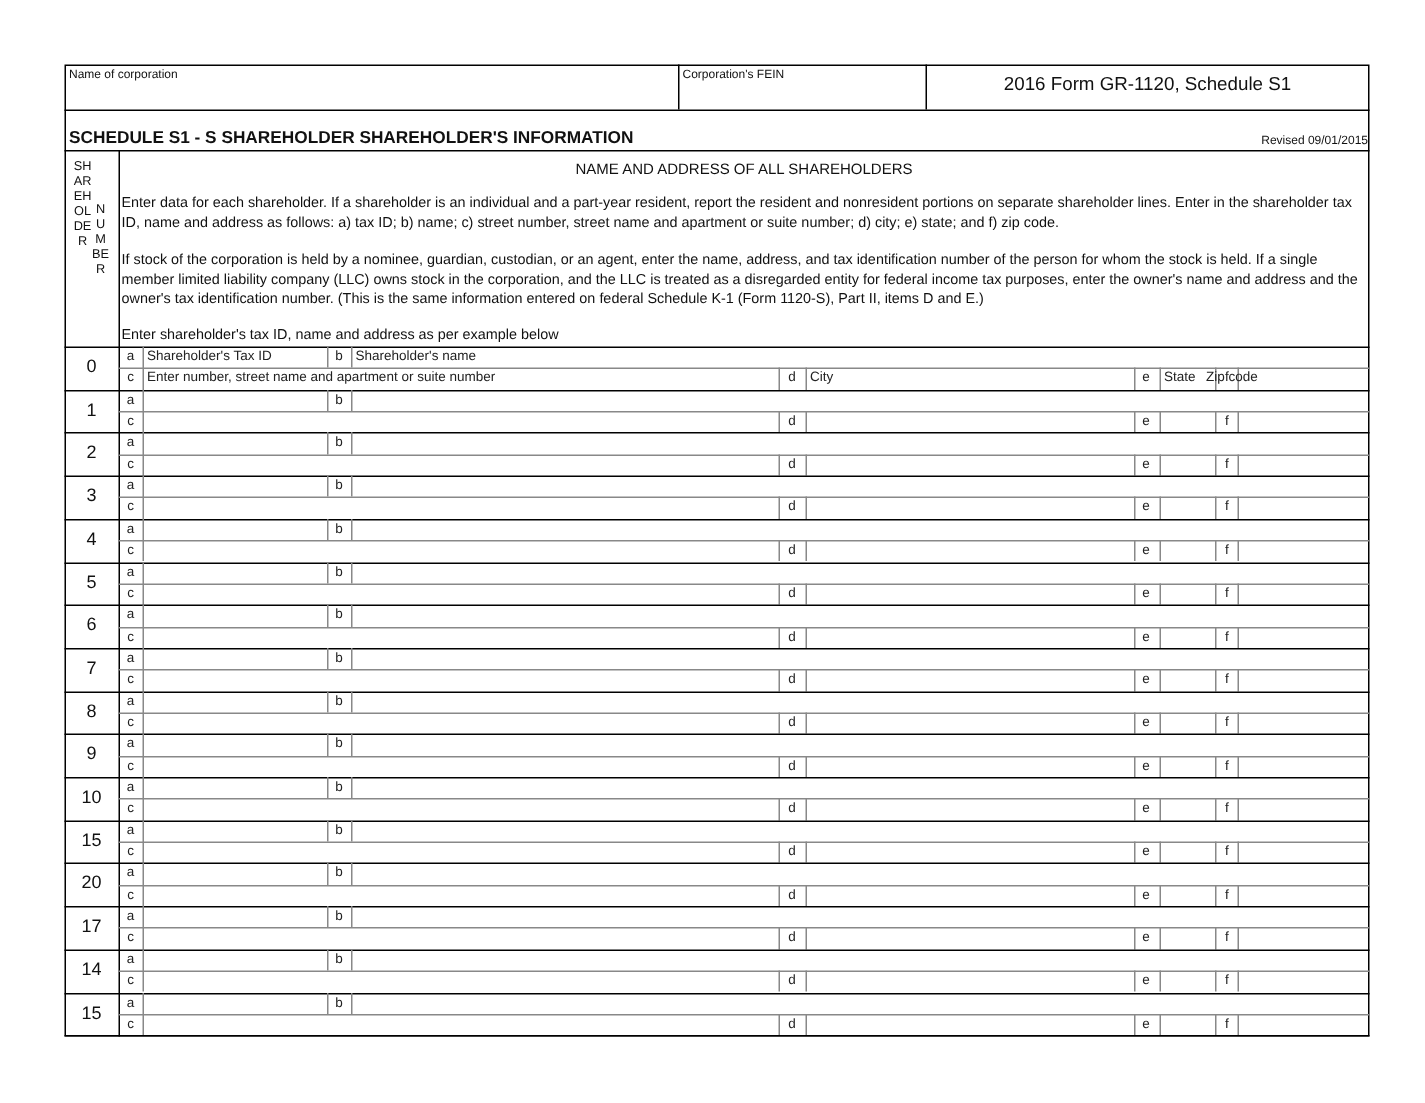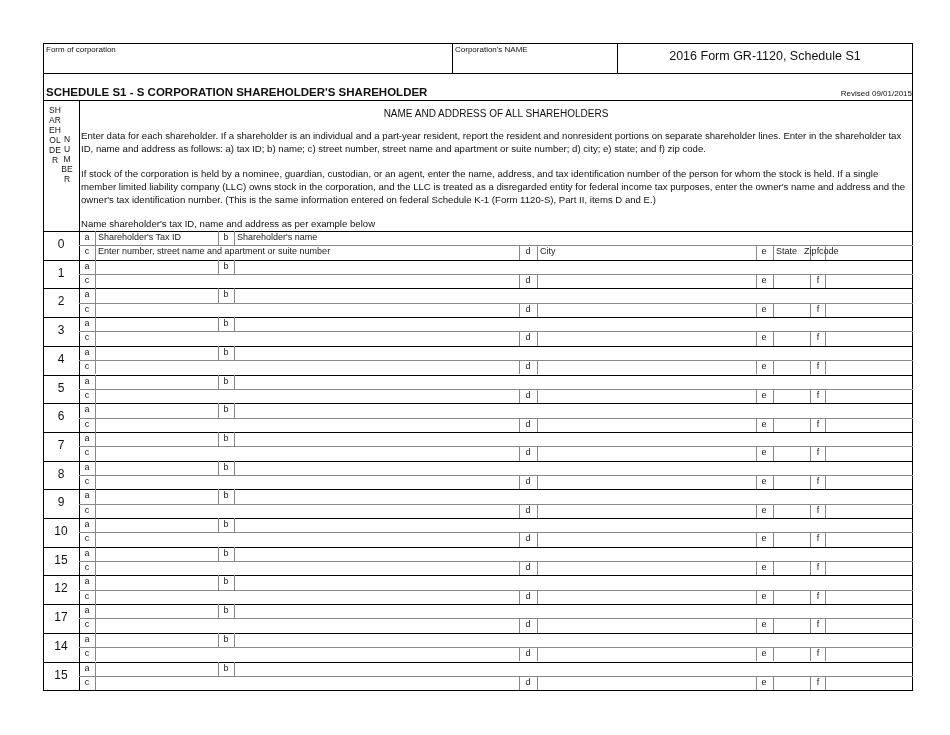--- a/index.html
+++ b/index.html
@@ -17,38 +17,38 @@
   .field{position:absolute;height:13px;}
 </style>
 </head>
 <body>
 
 <div class="abs frame"></div>
 
 <div class="vline" style="left:452px;top:43px;height:30px;"></div>
 <div class="vline" style="left:617px;top:43px;height:30px;"></div>
 <div class="hline" style="left:43px;top:73px;width:870px;"></div>
-<div class="abs small" style="left:46px;top:45px;">Form of corporation</div>
+<div class="abs small" style="left:46px;top:45px;">Name of corporation</div>
 <div class="abs" style="left:46px;top:55px;width:402px;height:16px;"></div>
-<div class="abs small" style="left:455px;top:45px;">Corporation's NAME</div>
+<div class="abs small" style="left:455px;top:45px;">Corporation's FEIN</div>
 <div class="abs" style="left:455px;top:55px;width:158px;height:16px;"></div>
 <div class="abs" style="left:617px;top:49px;width:296px;text-align:center;font-size:12.5px;">2016 Form GR-1120, Schedule S1</div>
 
-<div class="abs" style="left:46px;top:86px;font-size:11.5px;font-weight:bold;">SCHEDULE S1 - S CORPORATION SHAREHOLDER'S SHAREHOLDER</div>
+<div class="abs" style="left:46px;top:86px;font-size:11.5px;font-weight:bold;">SCHEDULE S1 - S SHAREHOLDER SHAREHOLDER'S INFORMATION</div>
 <div class="abs small" style="right:38px;top:89px;">Revised 09/01/2015</div>
 <div class="hline" style="left:43px;top:100px;width:870px;"></div>
 
 <div class="vline" style="left:79px;top:100px;height:591px;"></div>
 <div class="abs" style="left:49px;top:105px;width:12px;font-size:8.5px;line-height:10px;text-align:center;word-break:break-all;">SHAREHOLDER</div>
 <div class="abs" style="left:61px;top:134px;width:12px;font-size:8.5px;line-height:10px;text-align:center;word-break:break-all;">NUMBER</div>
 
 <div class="abs" style="left:79px;top:108px;width:834px;text-align:center;font-size:10px;">NAME AND ADDRESS OF ALL SHAREHOLDERS</div>
 <div class="abs txt" style="left:81px;top:129px;width:830px;">Enter data for each shareholder. If a shareholder is an individual and a part-year resident, report the resident and nonresident portions on separate shareholder lines. Enter in the shareholder tax ID, name and address as follows: a) tax ID; b) name; c) street number, street name and apartment or suite number; d) city; e) state; and f) zip code.</div>
 <div class="abs txt" style="left:81px;top:167px;width:830px;">If stock of the corporation is held by a nominee, guardian, custodian, or an agent, enter the name, address, and tax identification number of the person for whom the stock is held. If a single member limited liability company (LLC) owns stock in the corporation, and the LLC is treated as a disregarded entity for federal income tax purposes, enter the owner's name and address and the owner's tax identification number. (This is the same information entered on federal Schedule K-1 (Form 1120-S), Part II, items D and E.)</div>
-<div class="abs txt" style="left:81px;top:217px;width:830px;">Name shareholder's tax ID, name and address as per example below</div>
+<div class="abs txt" style="left:81px;top:217px;width:830px;">Enter shareholder's tax ID, name and address as per example below</div>
 <div class="hline" style="left:43px;top:231px;width:870px;"></div>
 
 <div id="rows">
     <div>
       <div class="abs rownum" style="left:43px;top:237px;width:36px;">0</div>
       <div class="ghl" style="left:79px;top:245.35px;width:834px;"></div>
       <div class="gvl" style="left:95px;top:231px;height:28.7px;"></div>
       <div class="gvl" style="left:218px;top:231px;height:14.35px;"></div>
       <div class="gvl" style="left:234px;top:231px;height:14.35px;"></div>
       <div class="gvl" style="left:519px;top:245.35px;height:14.35px;"></div>
@@ -351,21 +351,21 @@
       <div class="abs lbl" style="left:810px;top:562.0500000000001px;width:16px;text-align:center;">f</div>
       <div class="field" style="left:96px;top:547.7px;width:121px;"></div>
       <div class="field" style="left:235px;top:547.7px;width:677px;"></div>
       <div class="field" style="left:96px;top:562.0500000000001px;width:422px;"></div>
       <div class="field" style="left:538px;top:562.0500000000001px;width:217px;"></div>
       <div class="field" style="left:774px;top:562.0500000000001px;width:35px;"></div>
       <div class="field" style="left:826px;top:562.0500000000001px;width:86px;"></div>
       <div class="hline" style="left:43px;top:575.4000000000001px;width:870px;"></div>
     </div>
     <div>
-      <div class="abs rownum" style="left:43px;top:581.4px;width:36px;">12</div>
+      <div class="abs rownum" style="left:43px;top:581.4px;width:36px;">20</div>
       <div class="ghl" style="left:79px;top:589.75px;width:834px;"></div>
       <div class="gvl" style="left:95px;top:575.4px;height:28.7px;"></div>
       <div class="gvl" style="left:218px;top:575.4px;height:14.35px;"></div>
       <div class="gvl" style="left:234px;top:575.4px;height:14.35px;"></div>
       <div class="gvl" style="left:519px;top:589.75px;height:14.35px;"></div>
       <div class="gvl" style="left:537px;top:589.75px;height:14.35px;"></div>
       <div class="gvl" style="left:756px;top:589.75px;height:14.35px;"></div>
       <div class="gvl" style="left:773px;top:589.75px;height:14.35px;"></div>
       <div class="gvl" style="left:810px;top:589.75px;height:14.35px;"></div>
       <div class="gvl" style="left:825px;top:589.75px;height:14.35px;"></div>

